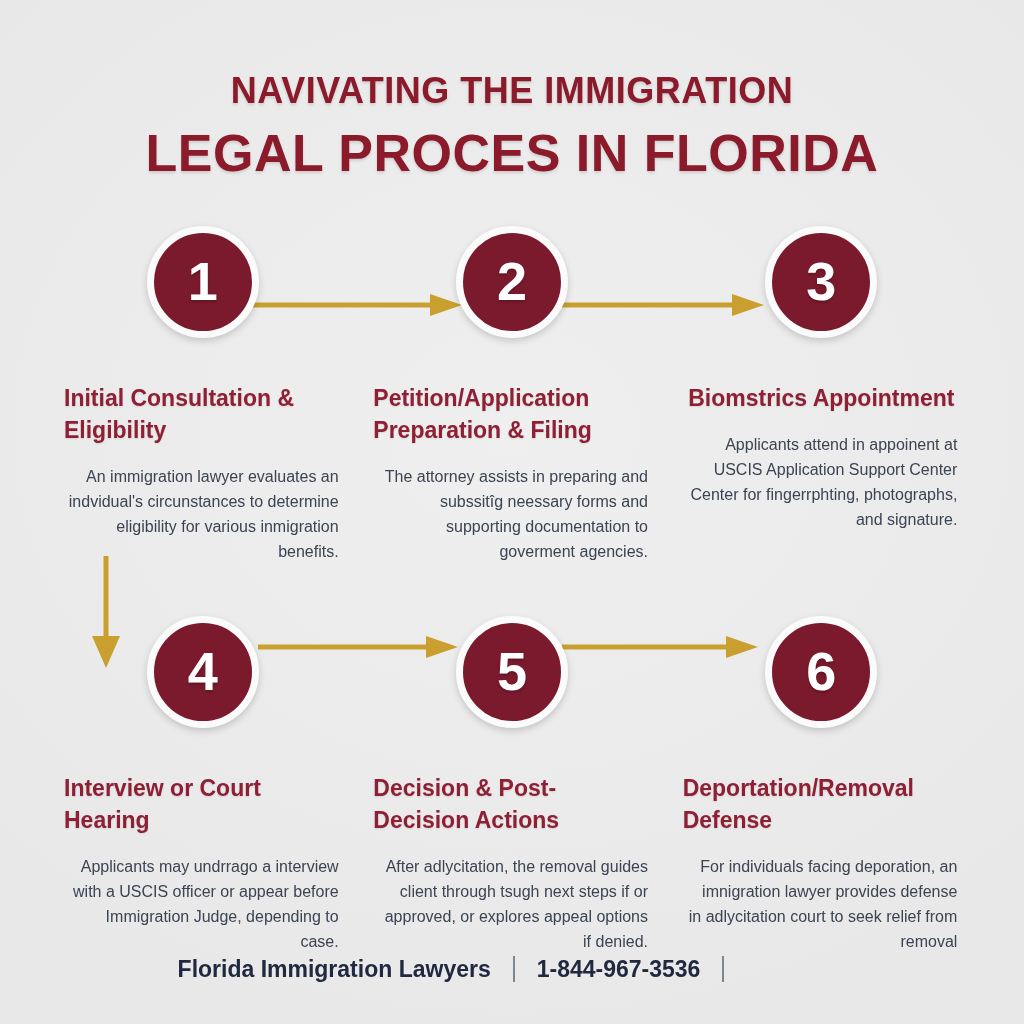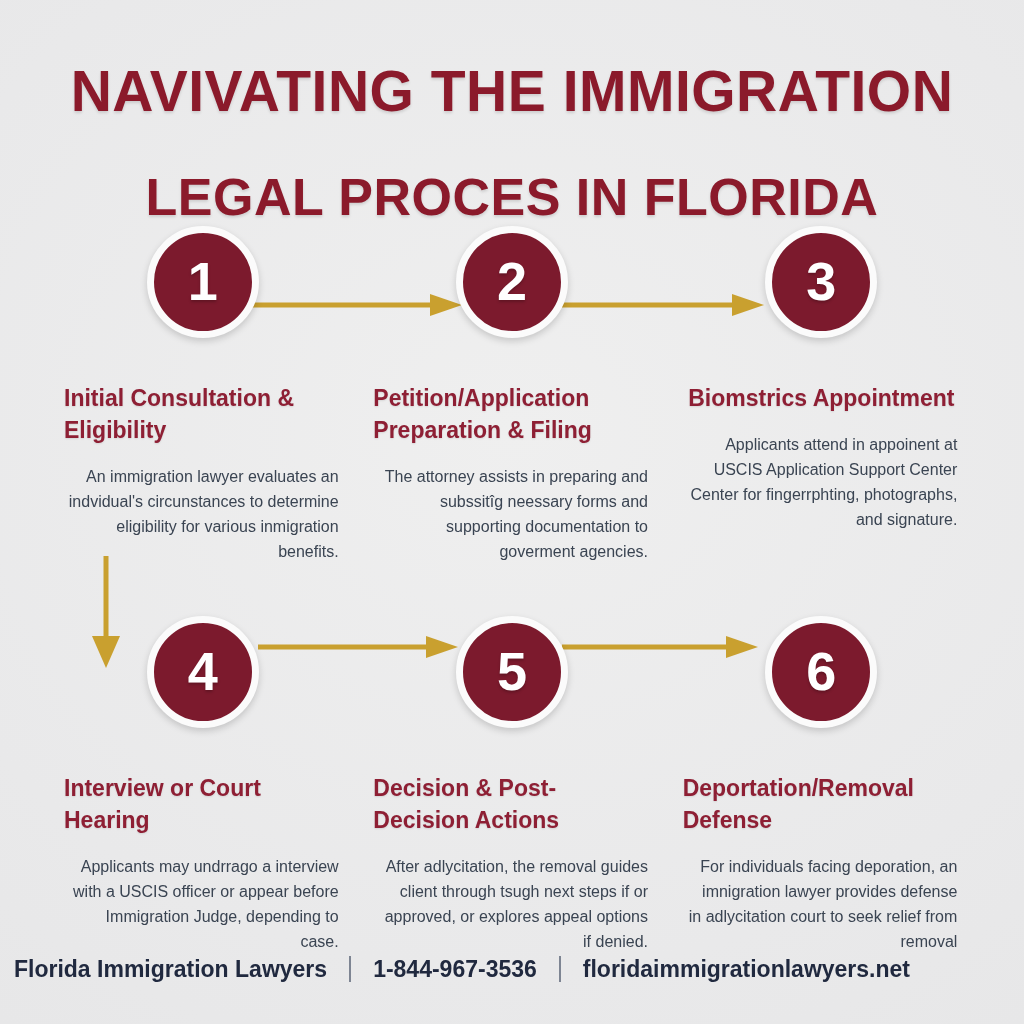--- a/index.html
+++ b/index.html
@@ -32,30 +32,29 @@
     width: 1024px;
     text-align: center;
     padding: 0 40px;
     box-sizing: border-box;
   }
   .title-line {
     display: block;
     color: #8b1a2b;
     font-family: "Liberation Sans", sans-serif;
     font-weight: 700;
-    font-size: 57px;
+    font-size: 36px;
     line-height: 62px;
     letter-spacing: 0.5px;
     text-transform: uppercase;
     text-shadow: 0 2px 3px rgba(0,0,0,0.13);
     white-space: nowrap;
   }
   .title-line.l2 {
     font-size: 52px;
-    margin-top: 44px;
   }
 
   
   .steps-grid {
     position: absolute;
     top: 226px;
     left: 48px;
     width: 928px;
     display: grid;
     grid-template-columns: repeat(3, 1fr);
@@ -279,16 +278,15 @@
       <div class="step-desc">For individuals facing deporation, an imnigration lawyer provides defense in adlycitation court to seek relief from removal</div>
     </div>
 
   </div>
 
   <div class="footer">
     <span class="footer-item">Florida Immigration Lawyers</span>
     <span class="footer-sep"></span>
     <span class="footer-item">1-844-967-3536</span>
     <span class="footer-sep"></span>
-    <span class="footer-item">floridaimmigrationlawyers.net</span>
   </div>
 
 </div>
 
 </body></html>

